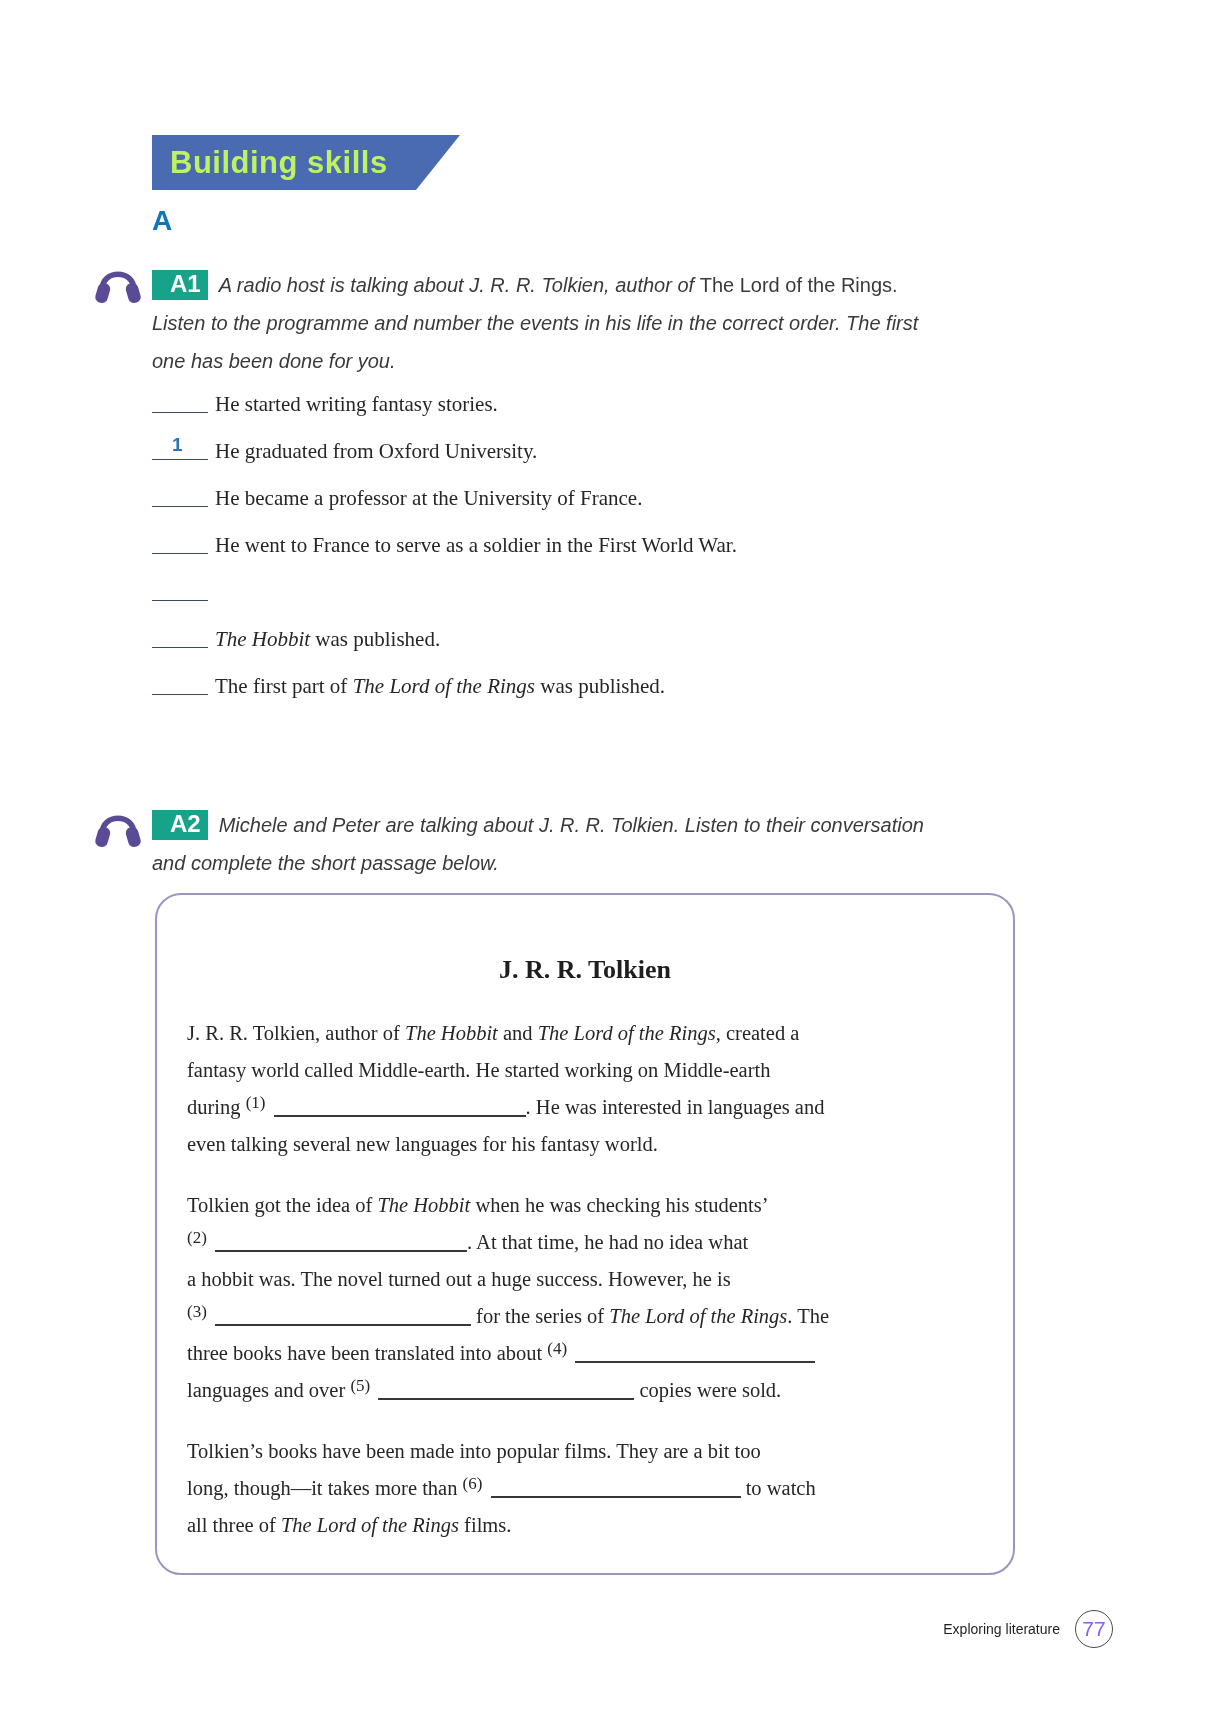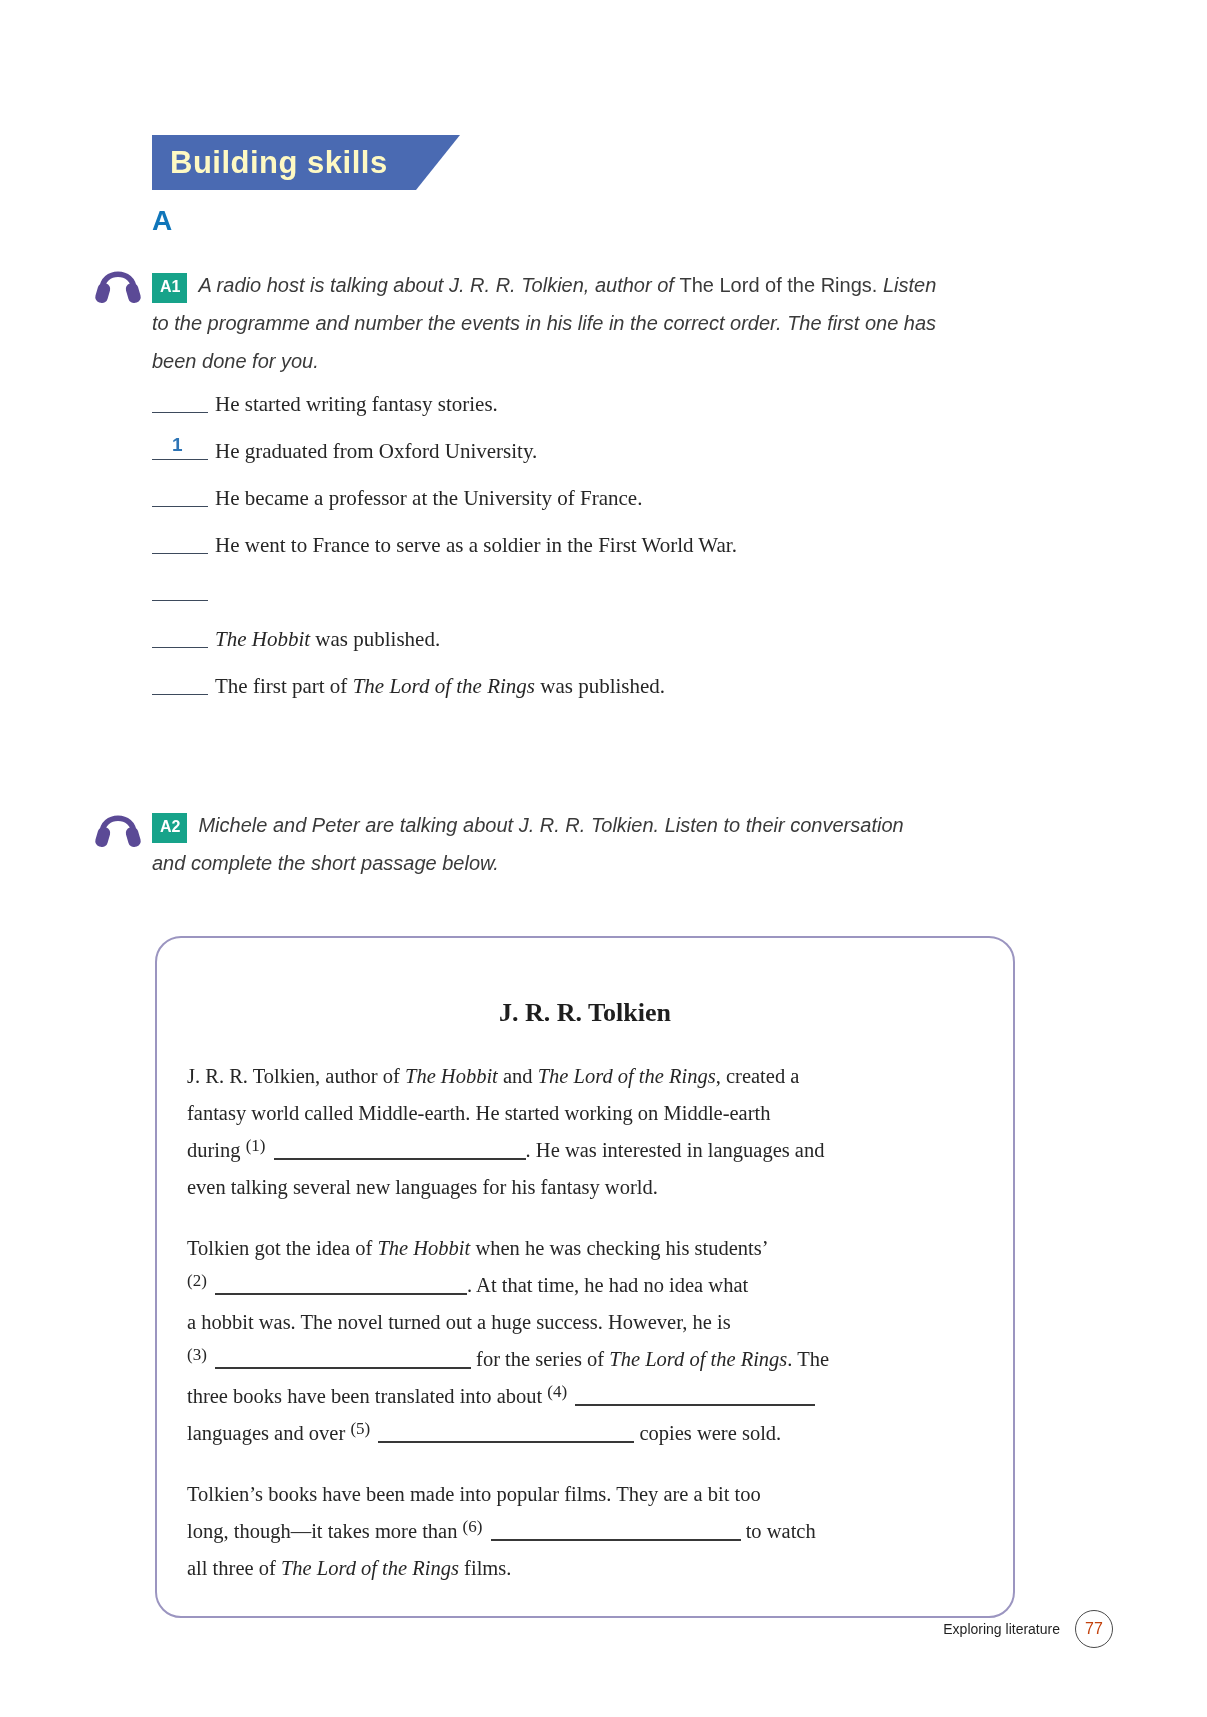--- a/index.html
+++ b/index.html
@@ -7,21 +7,21 @@
   body { width: 1207px; height: 1717px; position: relative; font-family: "Liberation Sans", sans-serif; }
   .page { position: absolute; inset: 0; background: #fff; outline: 1px solid #e9e9e9; }
 
   
   .banner {
     position: absolute; left: 152px; top: 135px; width: 308px; height: 55px;
     background: var(--banner-bg, #4a6ab2);
     clip-path: polygon(0 0, 100% 0, calc(100% - 44px) 100%, 0 100%);
     display: flex; align-items: center; padding-left: 18px;
   }
-  .banner span { color: #fef9c3; font-weight: bold; font-size: 31px; letter-spacing: 0.5px; }
+  .banner span { color: #bef264; font-weight: bold; font-size: 31px; letter-spacing: 0.5px; }
 
   
   .section-heading { position: absolute; left: 152px; top: 205px; display: flex; }
   .sec-letter, .sec-title { color: var(--heading-blue, #1076ba); font-weight: bold; font-size: 28px; }
   .sec-letter { margin-right: 30px; }
 
   
   .hp { position: absolute; width: 52px; height: 58px; }
   .hp1 { left: 92px; top: 254px; }
   .hp2 { left: 92px; top: 798px; }
@@ -30,22 +30,22 @@
   .instr {
     position: absolute; left: 152px; width: 788px;
     font-size: 20px; line-height: 38px; color: var(--instr-gray, #3a3a3a);
     font-family: "Liberation Sans", sans-serif;
   }
   .instr1 { top: 266px; }
   .instr2 { top: 806px; }
   .instr .it { font-style: italic; }
   .badge {
     display: inline-block; background: var(--badge-bg, #17a38a); color: #fff;
-    font-weight: bold; font-style: normal; font-size: 16px;
-    padding: 1px 7px 3px 8px; margin-right: 11px; line-height: 26px;
+    font-weight: bold; font-style: normal; font-size: 24px;
+    padding: 1px 7px 3px 18px; margin-right: 11px; line-height: 26px;
   }
 
   
   .events { position: absolute; left: 152px; top: 392px; }
   .event-row {
     font-family: "Liberation Serif", serif; font-size: 21px; color: var(--text-dark, #262626);
     line-height: 24px; margin-bottom: 23px; white-space: nowrap;
   }
   .event-row .it { font-style: italic; }
   .num-blank {
@@ -56,21 +56,21 @@
   .num {
     position: absolute; left: 20px; bottom: 2px;
     color: var(--answer-blue, #2d74b5); font-family: "Liberation Sans", sans-serif;
     font-weight: bold; font-size: 19px;
   }
 
   
   .passage-box {
     position: absolute; left: 155px; top: 893px; width: 860px; height: 682px;
     border: 2px solid var(--box-border, #9b95c0); border-radius: 26px;
-    padding: 0 30px; background: #fff; margin-top: 43px;
+    padding: 0 30px; background: #fff;
   }
   .passage-title {
     margin-top: 60px; text-align: center;
     font-family: "Liberation Serif", serif; font-weight: bold; font-size: 26px;
     color: #1e1e1e;
   }
   .para { margin-top: 24px; font-family: "Liberation Serif", serif; font-size: 20.5px; color: var(--text-dark, #262626); }
   .para:first-of-type { margin-top: 30px; }
   .pline { line-height: 37px; white-space: nowrap; }
   .pline .it { font-style: italic; }
@@ -79,21 +79,21 @@
     display: inline-block; height: 14px; vertical-align: -3px;
     border-bottom: 2px solid #383838;
   }
 
   
   .footer { position: absolute; left: 0; top: 1610px; width: 1113px; display: flex; justify-content: flex-end; align-items: center; }
   .footer-label { font-size: 14px; color: #1f1f1f; margin-right: 15px; }
   .page-circle {
     width: 38px; height: 38px; border: 1.6px solid #4a4a4a; border-radius: 50%;
     display: flex; align-items: center; justify-content: center;
-    font-size: 16px; color: #c2410c;
+    font-size: 21px; color: #8b5cf6;
   }
 </style>
 </head>
 <body>
 
 <div class="page">
 
   <div class="banner">
     <span>Building skills</span>
   </div>

